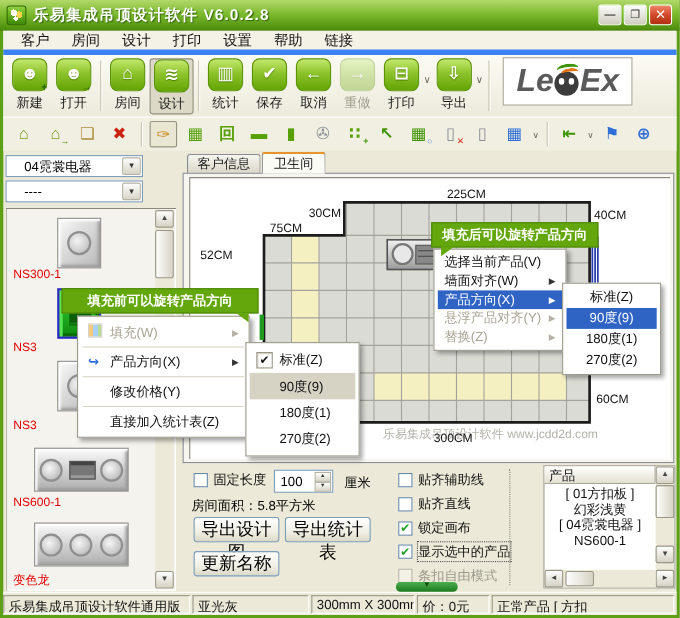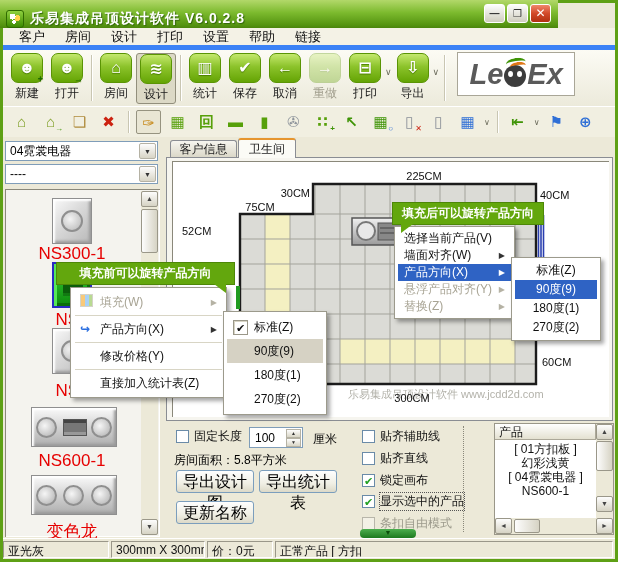--- a/index.html
+++ b/index.html
@@ -2,22 +2,22 @@
 <html><head>
 <meta charset="utf-8">
 <style>
 *{margin:0;padding:0;box-sizing:border-box;font-family:"Liberation Sans","DejaVu Sans",sans-serif}
 body{background:#777}
 .window{position:relative;width:618px;height:562px;background:#ece9d8;overflow:hidden;
   box-shadow:inset 0 0 0 3px #5ea015}
 .abs{position:absolute}
 
 
-.titlebar{position:absolute;left:0;top:0;width:558px;height:28px;
-  background:linear-gradient(#b2d86a,#7cba2e 45%,#549310 90%,#4a850c);display:flex;align-items:flex-end}
+.titlebar{position:absolute;left:0;top:0;width:618px;height:28px;
+  background:linear-gradient(#b2d86a,#7cba2e 45%,#549310 90%,#4a850c);display:flex;align-items:center}
 .appicon{width:18px;height:18px;margin:0 6px 0 6px;border:1px solid #2f6b00;border-radius:3px;
   background:radial-gradient(circle at 35% 35%,#fff 0 3px,transparent 3px),
              radial-gradient(circle at 65% 45%,#ffd24a 0 3px,transparent 3px),
              radial-gradient(circle at 45% 68%,#ffffff 0 2px,transparent 2px),
              linear-gradient(#8fd13f,#3c8a00)}
 .title{color:#fff;font-size:14px;font-weight:bold;text-shadow:1px 1px 1px #33660a;letter-spacing:1px}
 .winbtns{position:absolute;right:7px;top:4px;display:flex;gap:2px}
 .winbtn{width:21px;height:19px;border:1px solid #fff;border-radius:3px;font-size:10px;line-height:17px;
   text-align:center;color:#333;background:linear-gradient(#fdfdfd,#cfcdbe);font-weight:bold}
 .winbtn.close{background:linear-gradient(#f0876b,#d2492a 50%,#b03011);color:#fff;font-size:12px}
@@ -55,29 +55,29 @@
 
 .toolbar2{position:absolute;left:3px;top:106px;width:612px;height:31px;background:#f1efe1;
   border-top:1px solid #fff;display:flex;align-items:center;padding-left:4px}
 .sicon{width:25px;height:24px;text-align:center;line-height:24px;font-size:15px;font-weight:bold;margin:0 2px;position:relative}
 .sicon .bdg{position:absolute;right:0;bottom:1px;font-size:8px;line-height:8px}
 .sicon.sel{background:#e9e6d4;border:1px solid #969380;border-radius:2px}
 .ssep{width:1px;height:22px;background:#c9c6b2;margin:0 5px;box-shadow:1px 0 0 #fff}
 .scaret{font-size:8px;color:#6a6a5a;margin:0 2px}
 
 
-.combo{position:absolute;width:153px;height:20px;background:#fff;border:1px solid #7f9db9;
-  font-size:12px;display:flex;align-items:center;padding-left:4px}
+.combo{position:absolute;width:125px;height:20px;background:#fff;border:1px solid #7f9db9;
+  font-size:12px;display:flex;align-items:center;padding-left:16px}
 .combo .arrow{margin-left:auto;width:17px;height:16px;margin-right:1px;border:1px solid #b5b2a4;border-radius:2px;
   background:linear-gradient(#fdfdfd,#d8d5c6);font-size:7px;text-align:center;line-height:15px;color:#333}
 
 
 .lpanel{position:absolute;left:5px;top:189px;width:155px;height:348px;background:#f4f3ee;
   box-shadow:inset 1px 1px 0 #8a887a,inset -1px -1px 0 #fff}
-.prod-label{position:absolute;width:120px;text-align:center;color:#e60000;font-size:17px}
+.prod-label{position:absolute;width:120px;text-align:left;color:#e60000;font-size:11px}
 .prod-sq{position:absolute;width:40px;height:46px;border:1px solid #8f8f8f;
   background:linear-gradient(135deg,#fafafa,#d9d9d9 45%,#b9b9b9);box-shadow:inset 2px 2px 2px #fff,inset -2px -2px 3px #9a9a9a}
 .prod-sq .fan{position:absolute;left:8px;top:11px;width:22px;height:22px;border-radius:50%;
   border:2px solid #8f8f8f;background:radial-gradient(circle at 40% 40%,#f4f4f4,#b5b5b5)}
 .prod-green{position:absolute;width:40px;height:46px;border:2px solid #2a2ac2;
   background:linear-gradient(#35d435,#0e8a0e);box-shadow:inset 3px 3px 0 #57e657,inset -3px -3px 0 #0a6e0a}
 .prod-green .in{position:absolute;left:9px;top:12px;width:20px;height:20px;background:#0b5e0b;
   box-shadow:inset 0 3px 0 #063f06,inset 0 -3px 0 #127a12}
 .prod-wide{position:absolute;width:86px;height:40px;border:1px solid #8f8f8f;
   background:linear-gradient(#fafafa,#cfcfcf 55%,#aeaeae);box-shadow:inset 2px 2px 2px #fff,inset -2px -2px 3px #9a9a9a}
@@ -425,20 +425,21 @@
     </div>
     <div style="position:absolute;left:0;bottom:0;width:101px;height:16px;background:#ece9d8;display:flex">
       <div class="sbtn">◄</div>
       <div class="sthumb" style="width:26px;height:14px;margin:1px 0 0 2px"></div>
     </div>
   </div>
 
   <div class="gslider">▼</div>
 
   <div class="statusbar">
+    <div class="ssec" style="width:170px">乐易集成吊顶设计软件通用版</div>
     <div class="ssec" style="width:106px">亚光灰</div>
     <div class="ssec" style="width:94px">300mm X 300mm</div>
     <div class="ssec" style="width:66px">价：0元</div>
     <div class="ssec" style="flex:1">正常产品 [ 方扣</div>
   </div>
 
   <div class="tip" style="left:56px;top:262px;width:179px;height:23px">
     <span>填充前可以旋转产品方向</span>
     <span class="tailR"></span>
   </div>

